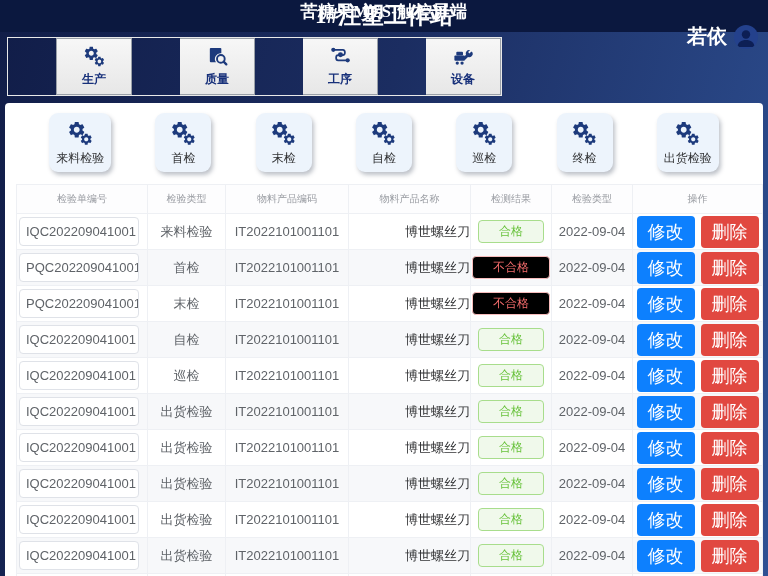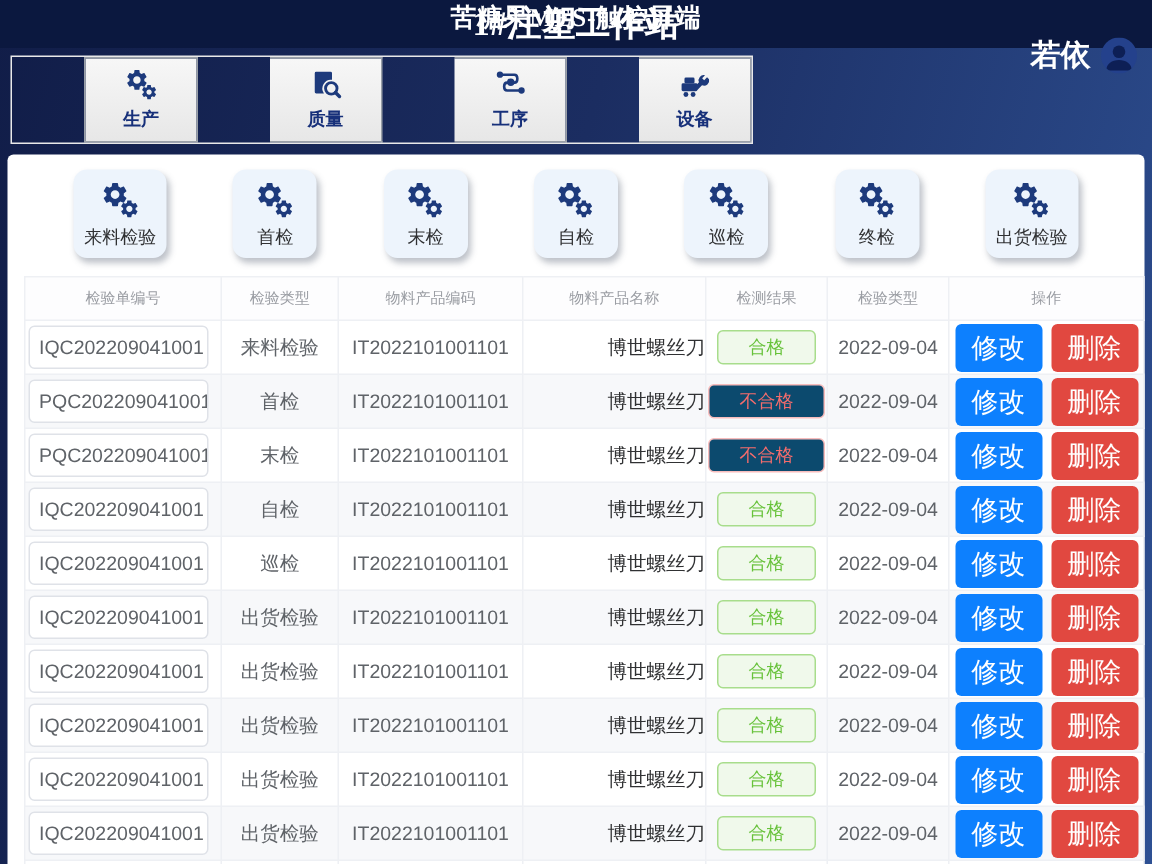--- a/index.html
+++ b/index.html
@@ -69,21 +69,21 @@
     border:1px solid #dfe2e8;border-radius:4px;background:#fff;
     margin:2px 8px 2px 2px;padding:6px 6px;text-align:center;
     font-size:13px;color:#5f6368;white-space:nowrap;overflow:hidden;
   }
   .pname{text-align:right;padding-left:4px;color:#303133;}
   .badge{
     display:inline-block;min-width:24px;padding:3px 20px;border-radius:4px;
     font-size:12px;line-height:1.2;border:1px solid;background:#fff;text-align:center;
   }
   .badge.pass{color:#67c23a;background:#f0f9eb;border-color:#a8dd8c;}
-  .badge.fail{color:#f56c6c;background:#0c4a6e;border-color:#f7bcbc;}
+  .badge.fail{color:#f56c6c;background:#000000;border-color:#f7bcbc;}
   .btn{
     border:none;border-radius:4px;color:#fff;font-size:18px;
     padding:4px 11px;margin:0 3px;cursor:pointer;font-family:inherit;
   }
   .btn.edit{background:#0d80fe;}
   .btn.del{background:#e14840;}
 </style>
 </head>
 <body>
 

